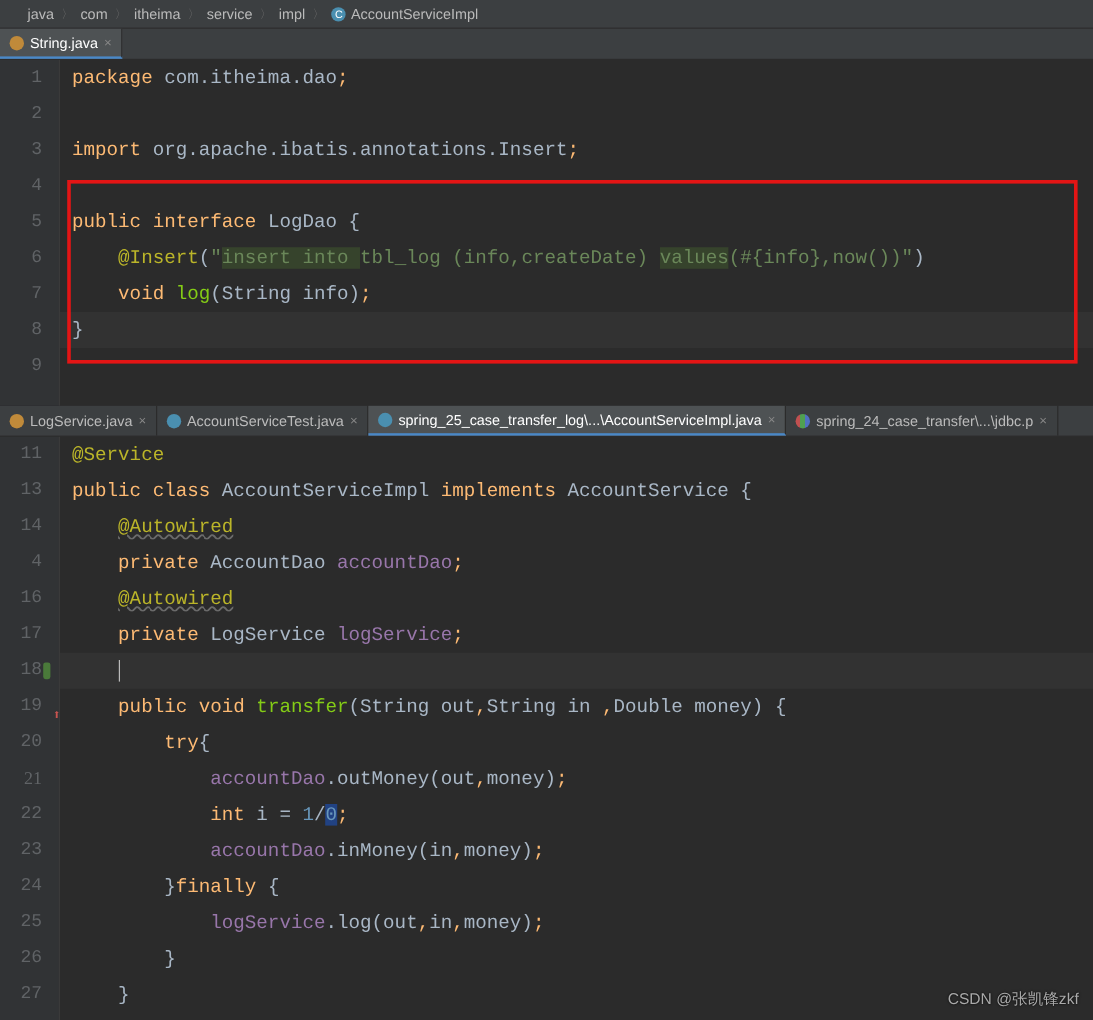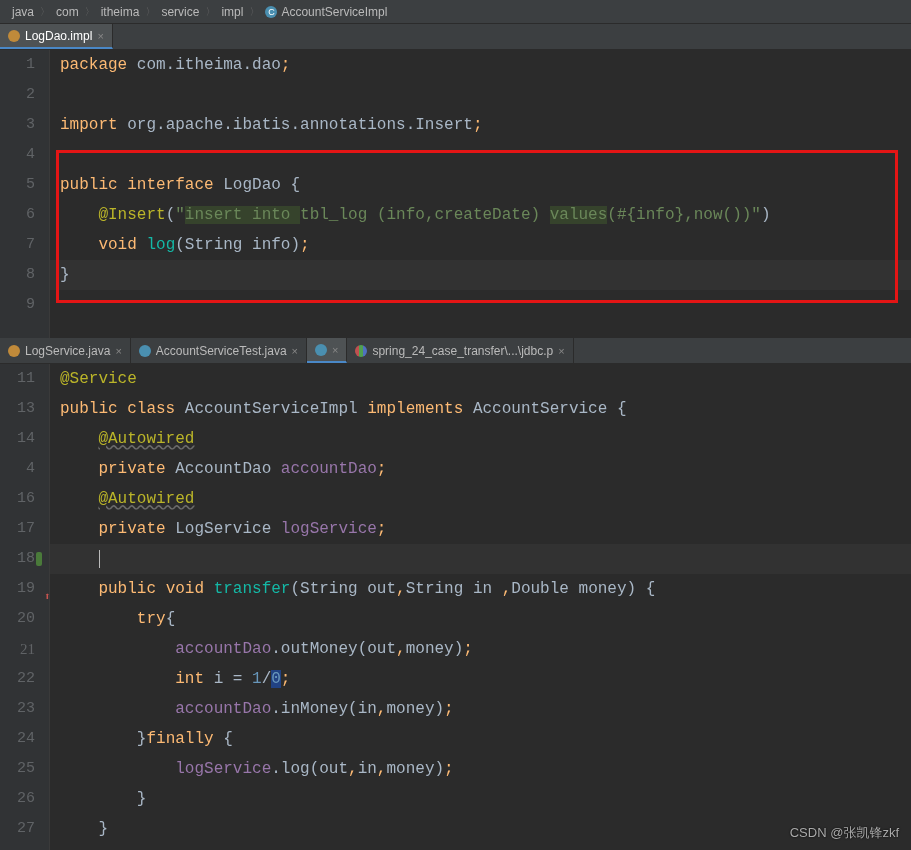--- a/index.html
+++ b/index.html
@@ -11,21 +11,21 @@
     width: 911px;
     height: 850px;
     overflow: hidden;
     position: relative;
   }
   .breadcrumbs {
     display: flex;
     align-items: center;
     background: #3c3f41;
     height: 24px;
-    padding: 0 12px;
+    padding: 0 23px;
     border-bottom: 1px solid #2b2b2b;
     font-size: 12px;
     color: #878787;
     gap: 4px;
   }
   .bc-item { color: #bababa; }
   .bc-sep { color: #6a6a6a; margin: 0 2px; font-size: 10px; }
   .bc-icon { width: 12px; height: 12px; border-radius: 50%; background: #4a8fb0; display: inline-block; vertical-align: middle; margin-right: 4px; font-size: 9px; text-align:center; color:#fff; line-height:12px;}
   .tab-bar {
     display: flex;
@@ -72,21 +72,21 @@
     line-height: 30px;
     white-space: pre;
     padding-left: 10px;
     position: relative;
   }
   .kw { color: #fdba74; }
   .ann { color: #bbb529; }
   .ann-u { color: #bbb529; text-decoration: underline wavy #6a6a6a; }
   .str { color: #6a8759; }
   .str-hl { color: #6a8759; background:#36432c;}
-  .typ { color: #14b8a6;}
+  .typ { color: #84cc16;}
   .fld { color:#9876aa;}
   .num { color:#6897bb;}
   .num-hl { color:#6897bb; background:#214283;}
   .white { color:#a9b7c6;}
   .caret-line { background:#323232; display:block; margin-left:-10px; padding-left:10px; }
   .red-box {
     position:absolute;
     border:3px solid #e41515;
     pointer-events:none;
   }
@@ -114,21 +114,21 @@
     <span class="bc-item">service</span>
     <span class="bc-sep">〉</span>
     <span class="bc-item">impl</span>
     <span class="bc-sep">〉</span>
     <span class="bc-item"><span class="bc-icon">C</span>AccountServiceImpl</span>
   </div>
 
 <div class="tab-bar" id="top-tabs">
     <div class="tab active">
       <span class="file-icon icon-orange"></span>
-      <span>LogDao.impl</span>
+      <span>String.java</span>
       <span class="tab-close">×</span>
     </div>
   </div>
 
 <div class="editor-area" style="height:288px; position:relative;">
   <div class="gutter" id="gutter-top">
       <div style="position: relative;">1</div>
       <div style="position: relative;">2</div>
       <div style="position: relative;">3</div>
       <div style="position: relative;">4</div>
@@ -148,20 +148,21 @@
       <span>LogService.java</span>
       <span class="tab-close">×</span>
     </div>
     <div class="tab">
       <span class="file-icon icon-blue"></span>
       <span>AccountServiceTest.java</span>
       <span class="tab-close">×</span>
     </div>
     <div class="tab active">
       <span class="file-icon icon-blue"></span>
+      <span>spring_25_case_transfer_log\...\AccountServiceImpl.java</span>
       <span class="tab-close">×</span>
     </div>
     <div class="tab">
       <span class="file-icon icon-bar"></span>
       <span>spring_24_case_transfer\...\jdbc.p</span>
       <span class="tab-close">×</span>
     </div>
   </div>
 
 <div class="editor-area" style="height:calc(850px - 24px - 26px - 288px - 26px); position:relative;">

